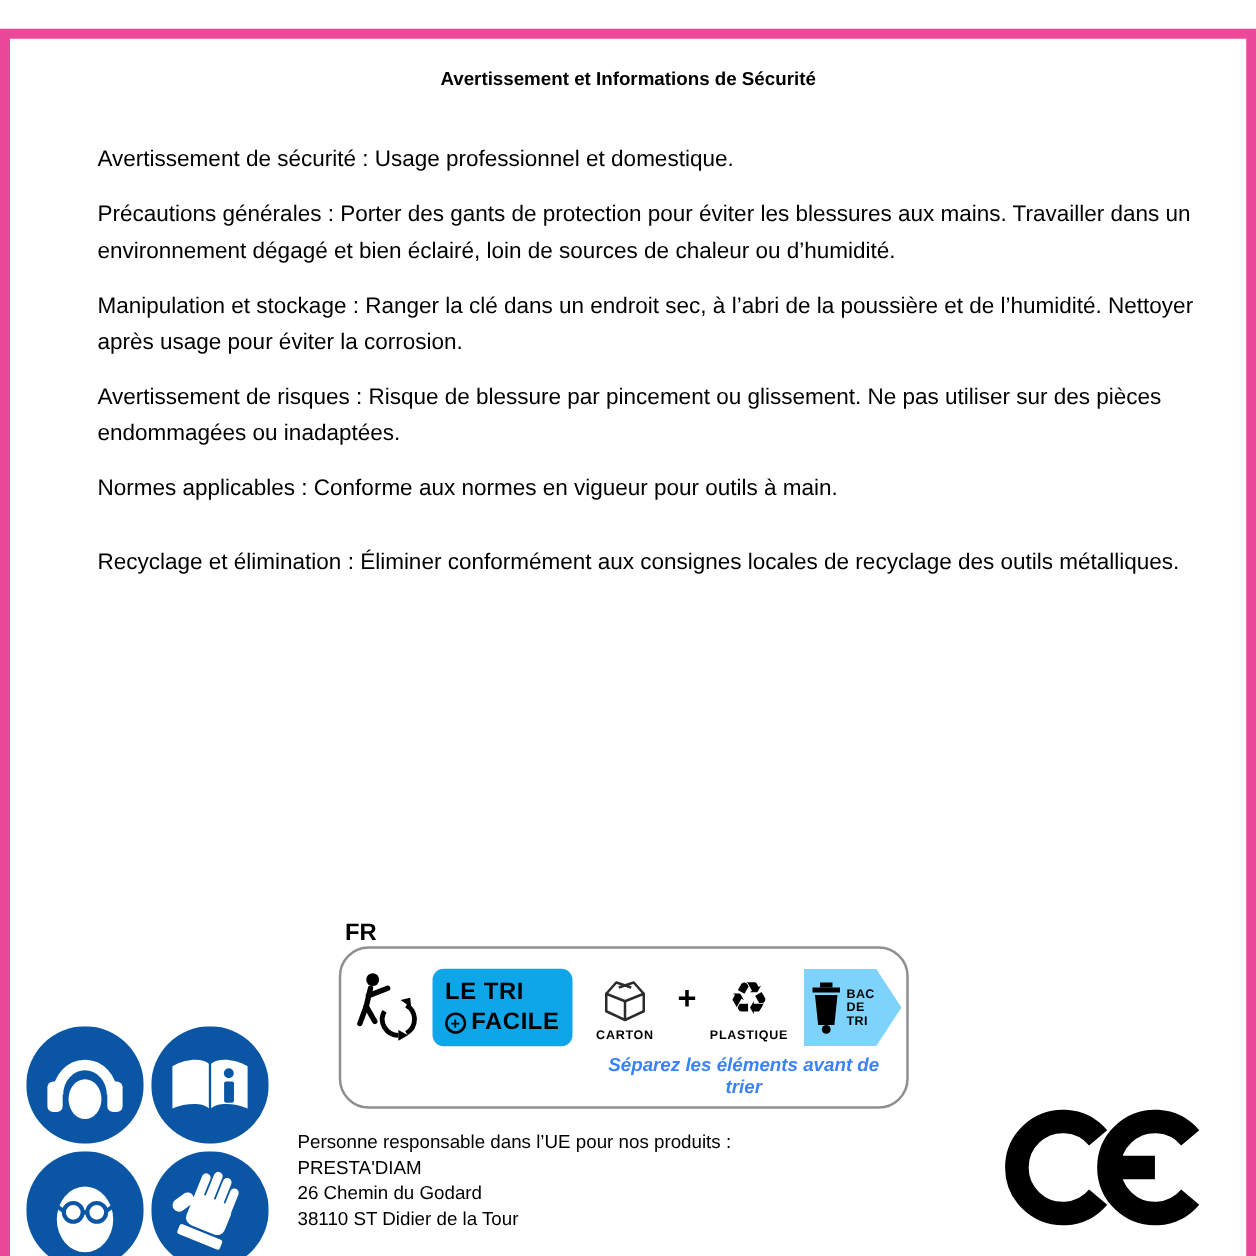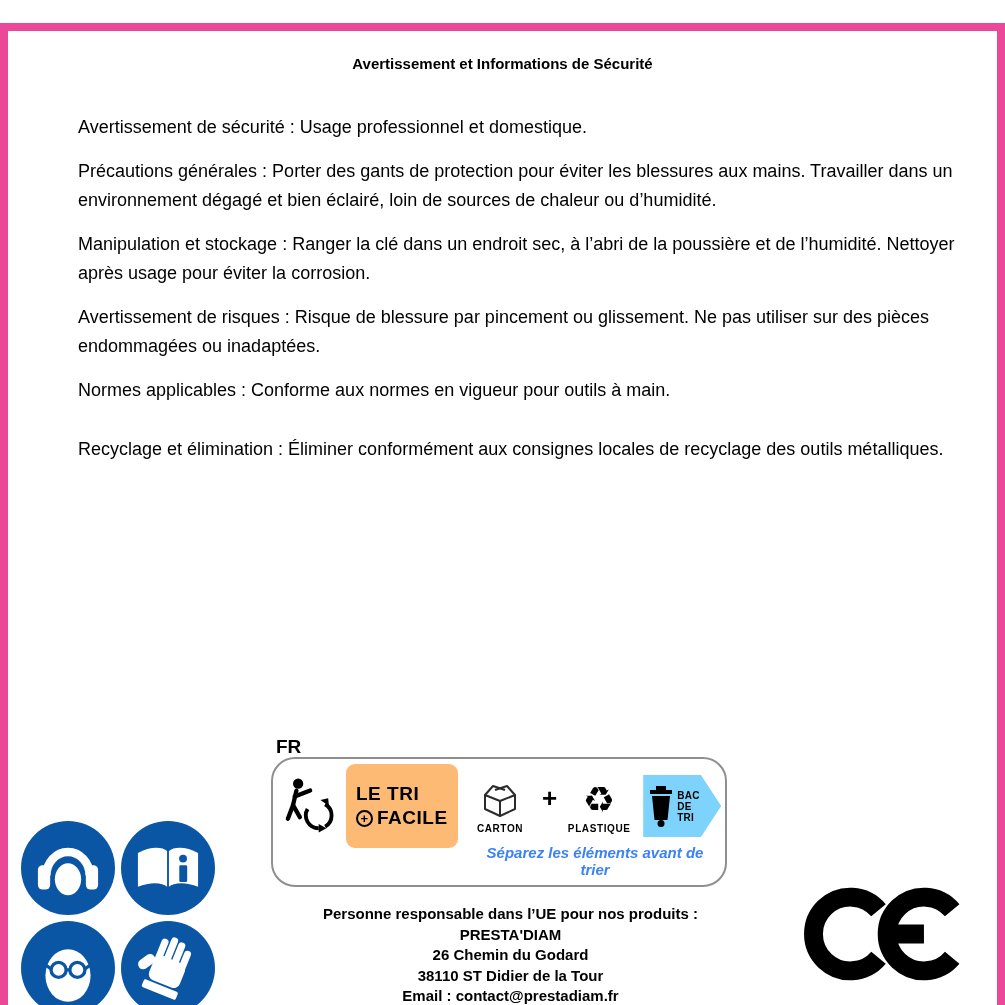--- a/index.html
+++ b/index.html
@@ -37,21 +37,21 @@
   .triman-box {
     position:absolute; left:263px; top:726px; width:456px; height:130px;
     background:#fff; border:2px solid #8f8f8f; border-radius:24px;
   }
   .triman-row {
     position:absolute; top:10px; left:8px; right:6px; height:74px;
     display:flex; align-items:center; gap:5px;
   }
   .triman-logo { width:60px; height:66px; flex:0 0 auto; }
   .tri-facile {
-    width:112px; height:84px; background:#fdba74; border-radius:9px;
+    width:112px; height:62px; background:#0ea5e9; border-radius:9px;
     display:flex; flex-direction:column; justify-content:center; padding-left:10px; gap:2px;
     flex:0 0 auto;
   }
   .tri-facile .l1 { font-weight:bold; font-size:19px; letter-spacing:0.5px; }
   .tri-facile .l2 { display:flex; align-items:center; gap:4px; font-weight:bold; font-size:19px; letter-spacing:0.5px; }
   .plus-circle {
     width:17px; height:17px; border:2.5px solid #000; border-radius:50%;
     display:flex; align-items:center; justify-content:center;
     font-size:13px; font-weight:bold; line-height:1;
   }
@@ -68,21 +68,21 @@
   .flag svg { width:26px; height:44px; }
   .bin-lines { display:flex; flex-direction:column; font-size:10px; font-weight:bold; line-height:11px; letter-spacing:0.3px; }
   .tagline {
     position:absolute; bottom:7px; left:200px; right:8px; text-align:center;
     font-style:italic; font-weight:bold; font-size:15px; color:#3b82f6;
   }
 
   
   .responsible {
     position:absolute; top:873px; left:230px; width:545px;
-    text-align:center; font-size:15px; font-weight:bold; line-height:20.5px;
+    font-size:15px; font-weight:normal; line-height:20.5px;
   }
 
   
   .ce-mark { position:absolute; left:796px; top:851px; }
   .ce-mark svg { width:170px; height:104px; display:block; }
 </style>
 </head>
 <body>
 
 <div class="page">
@@ -211,21 +211,20 @@
     </div>
 
     <div class="tagline">Séparez les éléments avant de trier</div>
   </div>
 
   <div class="responsible">
     <div>Personne responsable dans l’UE pour nos produits :</div>
     <div>PRESTA'DIAM</div>
     <div>26 Chemin du Godard</div>
     <div>38110 ST Didier de la Tour</div>
-    <div>Email : contact@prestadiam.fr</div>
   </div>
 
   <div class="ce-mark">
     <svg viewBox="0 0 180 110">
       <g fill="none" stroke="#000" stroke-width="20">
         <path d="M78.9,29.9 A39,39 0 1 0 78.9,80.1"></path>
         <path d="M156.9,29.9 A39,39 0 1 0 156.9,80.1"></path>
         <path d="M88,55 L127,55"></path>
       </g>
     </svg>

